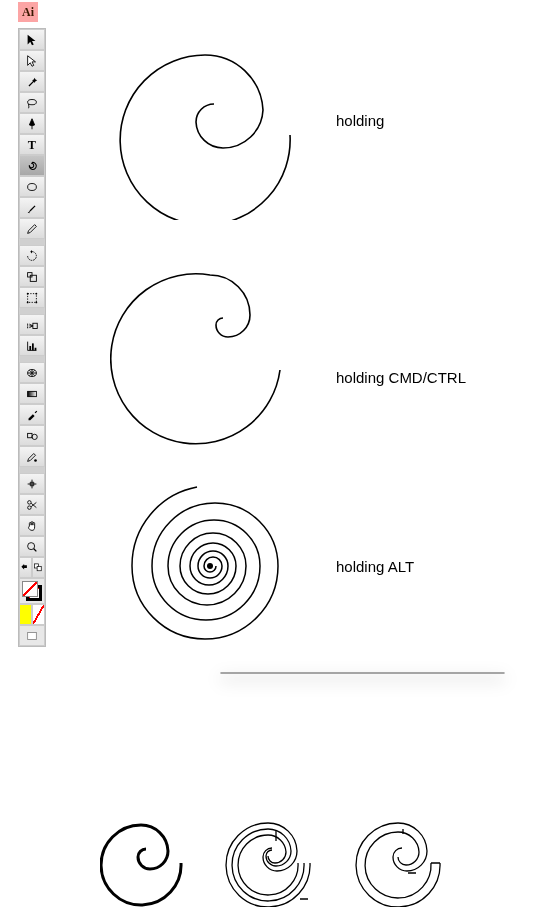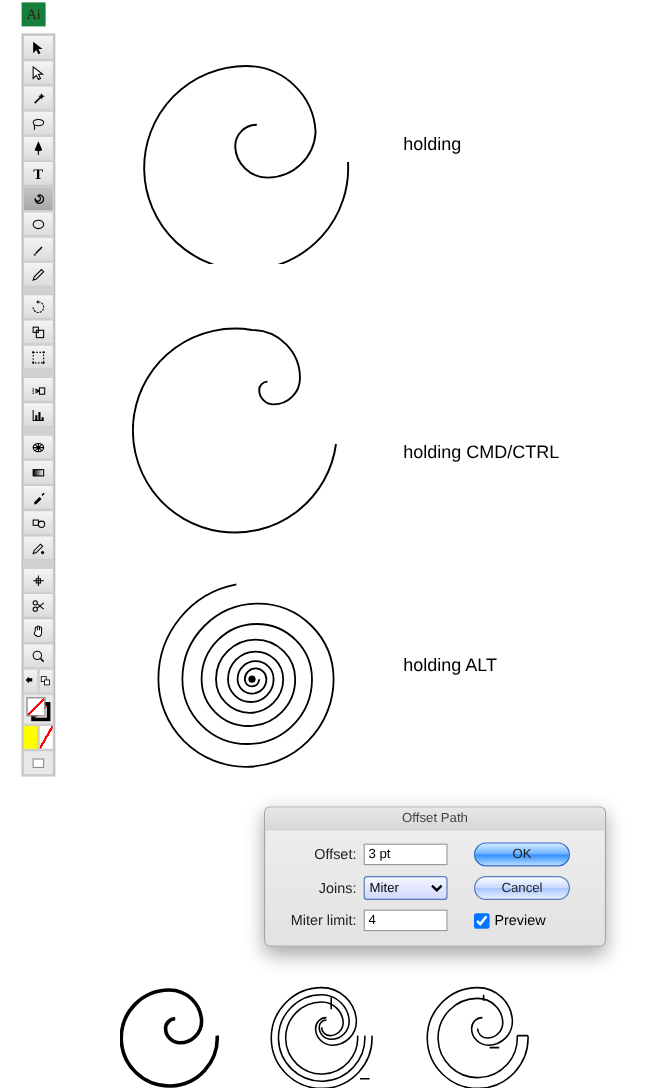--- a/index.html
+++ b/index.html
@@ -11,26 +11,26 @@
       font-size: 12px;
       position: relative;
       overflow: hidden;
     }
     .app-logo {
       position: absolute;
       left: 18px;
       top: 2px;
       width: 20px;
       height: 20px;
-      background: #15803d;
+      background: #fca5a5;
       display: flex;
       align-items: center;
       justify-content: center;
       color: #3a1800;
-      font-weight: normal;
+      font-weight: bold;
       font-size: 12px;
       font-family: Georgia, serif;
     }
     .toolbar {
       position: absolute;
       left: 18px;
       top: 28px;
       width: 28px;
       background: #e0e0e0;
       border: 1px solid #bbb;
@@ -363,21 +363,21 @@
       M 6 0 a 6 6 0 1 1 -12 0 a 9 9 0 1 1 18 0
       a 12 12 0 1 1 -24 0 a 15 15 0 1 1 30 0
       a 19 19 0 1 1 -38 0 a 23 23 0 1 1 46 0
       a 28 28 0 1 1 -56 0 a 33 33 0 1 1 66 0
       a 39 39 0 1 1 -78 0 a 46 46 0 1 1 92 0
       a 54 54 0 1 1 -108 0 a 63 63 0 1 1 126 0
       a 73 73 0 1 1 -146 0 a 80 80 0 0 1 65 -79
     "></path>
   </g>
 </svg>
-<div class="canvas-label" style="left:336px;top:546px">holding ALT</div>
+<div class="canvas-label" style="left:336px;top:558px">holding ALT</div>
 
 <svg class="spiral" style="left:100px;top:820px" width="90" height="90">
   <path d="M 78 40 a 40 40 0 1 1 -40 -38 a 27 27 0 0 1 27 26 a 18 18 0 0 1 -18 18 a 12 12 0 0 1 -12 -12 a 8 8 0 0 1 8 -8" fill="none" stroke="#000" stroke-width="3" transform="translate(3,3)"></path>
 </svg>
 <svg class="spiral" style="left:225px;top:820px" width="95" height="90">
   <g transform="translate(3,3)" fill="none" stroke="#000" stroke-width="1.3">
     <path d="M 82 40 a 42 42 0 1 1 -42 -40 a 29 29 0 0 1 29 28 a 20 20 0 0 1 -20 20 a 14 14 0 0 1 -14 -14 a 9 9 0 0 1 9 -9"></path>
     <path d="M 76 40 a 36 36 0 1 1 -36 -34 a 23 23 0 0 1 23 22 a 15 15 0 0 1 -15 15 a 10 10 0 0 1 -10 -10 a 6 6 0 0 1 6 -6"></path>
     <path d="M 70 40 a 30 30 0 1 1 -30 -28 a 18 18 0 0 1 18 17 a 11 11 0 0 1 -11 11 a 7 7 0 0 1 -7 -7"></path>
     <path d="M 80 76 l -8 0 M 48 18 l 0 -10"></path>
@@ -385,30 +385,13 @@
 </svg>
 <svg class="spiral" style="left:355px;top:820px" width="95" height="90">
   <g transform="translate(3,3)" fill="none" stroke="#000" stroke-width="1.3">
     <path d="M 82 40 a 42 42 0 1 1 -42 -40 a 29 29 0 0 1 29 28 a 20 20 0 0 1 -20 20 a 14 14 0 0 1 -14 -14 a 9 9 0 0 1 9 -9"></path>
     <path d="M 73 40 a 33 33 0 1 1 -33 -31 a 21 21 0 0 1 21 20 a 13 13 0 0 1 -13 13 a 8 8 0 0 1 -8 -8"></path>
     <path d="M 82 40 l -9 0 M 45 6 l 0 5 M 50 50 l 8 0"></path>
   </g>
 </svg>
 
 <div class="dialog">
-  <div class="dialog-title">Offset Path</div>
-  <div class="dialog-body">
-    <div class="lbl">Offset:</div>
-    <input type="text" value="3 pt" style="">
-    <button class="aqua-btn default">OK</button>
-
-    <div class="lbl">Joins:</div>
-    <select><option>Miter</option></select>
-    <button class="aqua-btn">Cancel</button>
-
-    <div class="lbl">Miter limit:</div>
-    <input type="text" value="4" style="">
-    <label class="chk">
-      <input type="checkbox" checked="" style="">
-      <span>Preview</span>
-    </label>
-  </div>
 </div>
 
 </body></html>

